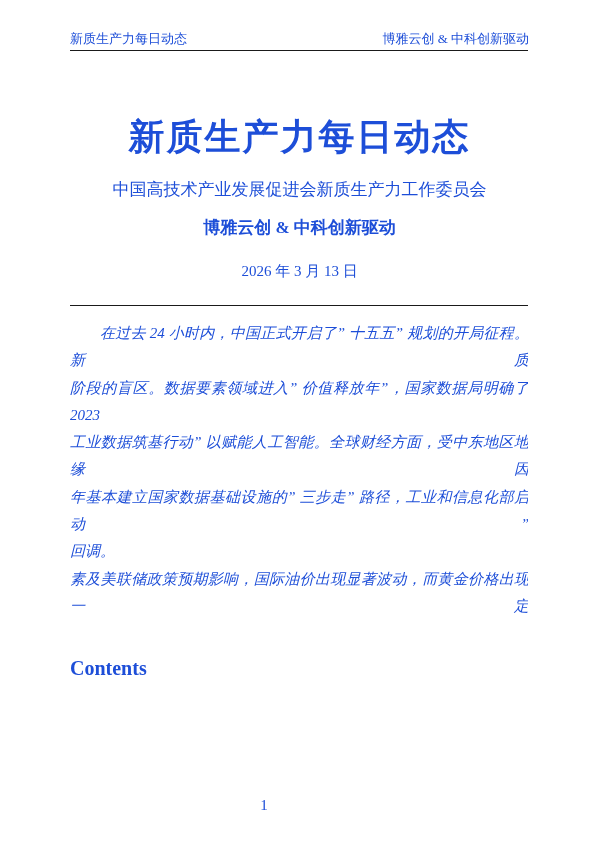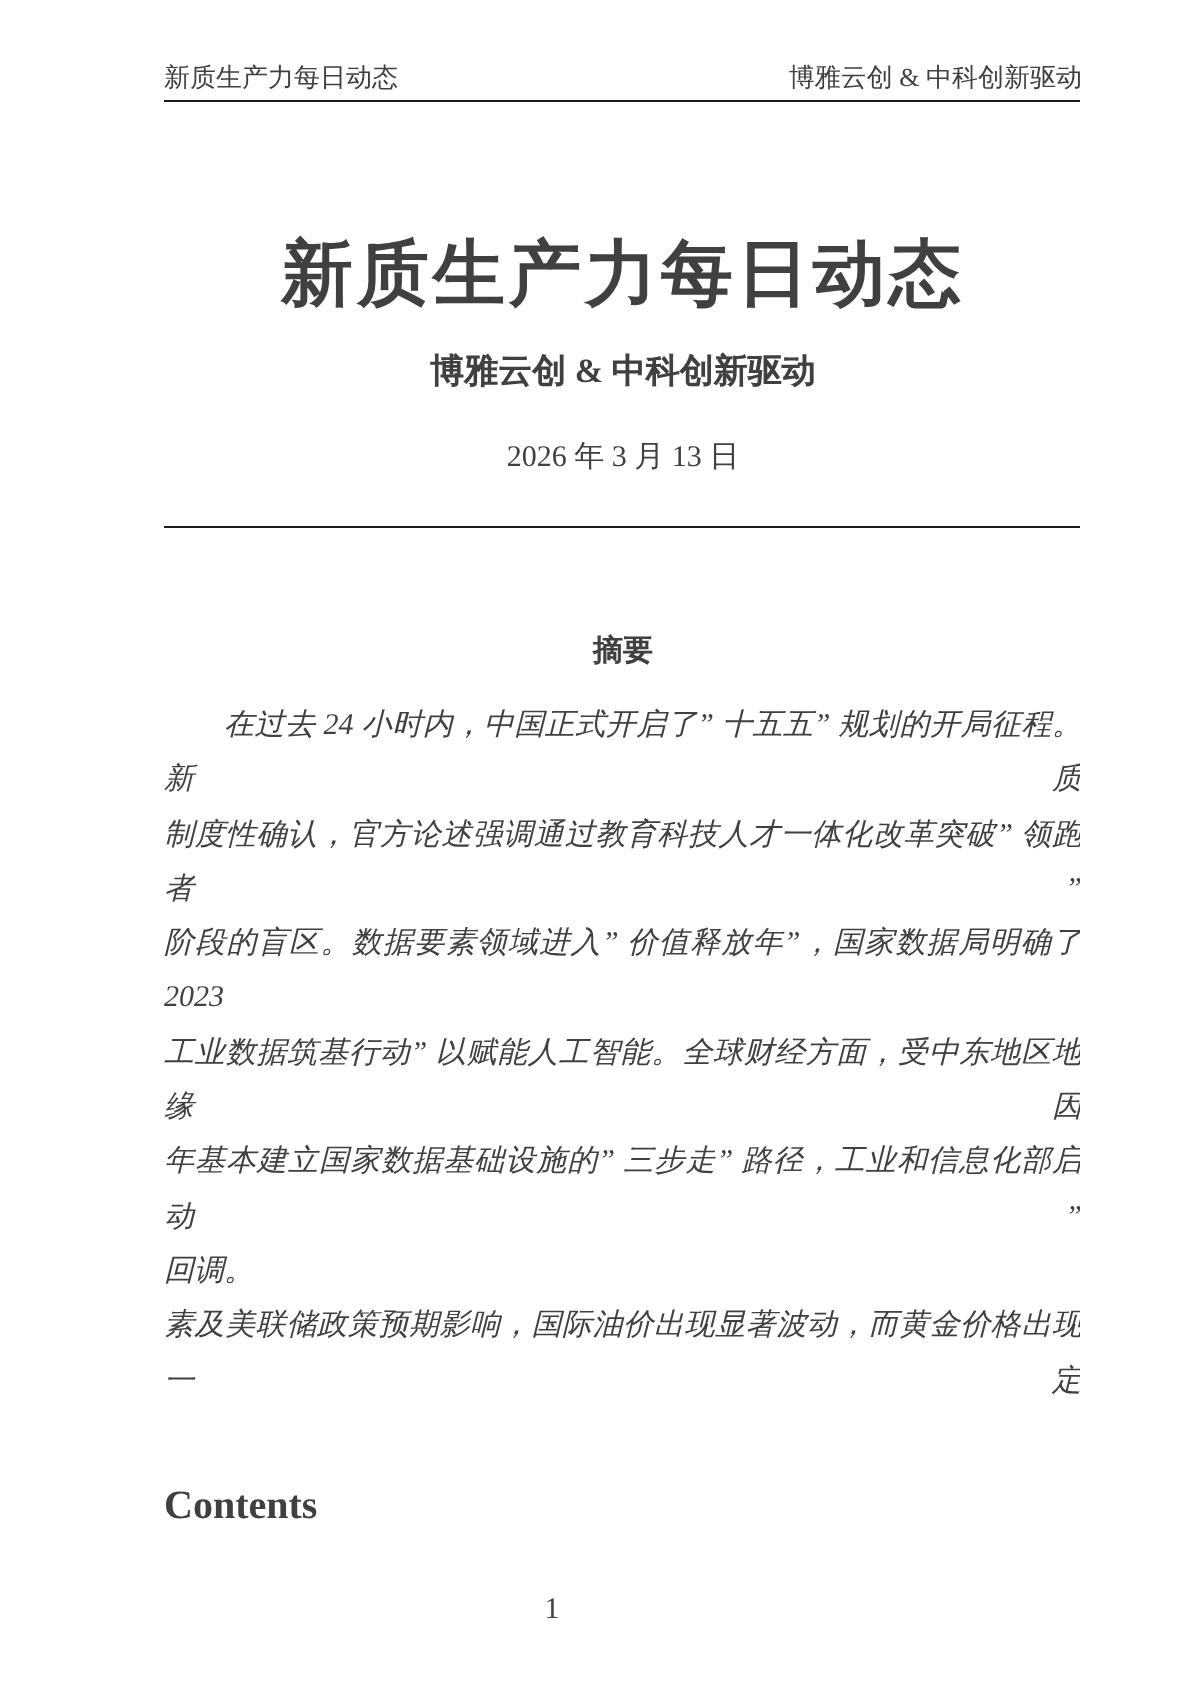--- a/index.html
+++ b/index.html
@@ -1,25 +1,24 @@
 <!DOCTYPE html>
 <html><head>
 <meta charset="utf-8">
 <style>
   html, body { margin: 0; padding: 0; background: #ffffff; }
   .page {
     position: relative;
     width: 528px;
     height: 848px;
     background: #ffffff;
-    color: #404040;
+    color: #1d4ed8;
     font-family: "Liberation Serif", "DejaVu Serif", serif;
     overflow: hidden;
     box-sizing: border-box;
-    margin-left: 12px;
   }
   .content { margin-left: 70px; width: 459px; }
 
   
   .running-header {
     display: flex;
     justify-content: space-between;
     align-items: flex-end;
     padding-top: 31px;
     padding-bottom: 3px;
@@ -105,32 +104,31 @@
 <div class="page">
   <div class="content">
 
     <div class="running-header">
       <span>新质生产力每日动态</span>
       <span>博雅云创 &amp; 中科创新驱动</span>
     </div>
 
     <h1 class="doc-title">新质生产力每日动态</h1>
 
+    <div class="doc-subtitle">中国高技术产业发展促进会新质生产力工作委员会</div>
 
     <div class="doc-authors">博雅云创 &amp; 中科创新驱动</div>
 
     <div class="doc-date">2026 年 3 月 13 日</div>
 
     <hr class="title-rule">
 
     <div>
-      <div class="abstract-heading">摘要</div>
       <div class="abstract-body">
         <div class="abstract-line just first">在过去 24 小时内，中国正式开启了” 十五五” 规划的开局征程。新质</div>
-        <div class="abstract-line just">制度性确认，官方论述强调通过教育科技人才一体化改革突破” 领跑者”</div>
         <div class="abstract-line just">阶段的盲区。数据要素领域进入” 价值释放年”，国家数据局明确了 2023</div>
         <div class="abstract-line just">工业数据筑基行动” 以赋能人工智能。全球财经方面，受中东地区地缘因</div>
         <div class="abstract-line just">年基本建立国家数据基础设施的” 三步走” 路径，工业和信息化部启动”</div>
         <div class="abstract-line">回调。</div>
         <div class="abstract-line just">素及美联储政策预期影响，国际油价出现显著波动，而黄金价格出现一定</div>
       </div>
     </div>
 
     <h2 class="contents-heading">Contents</h2>
 

